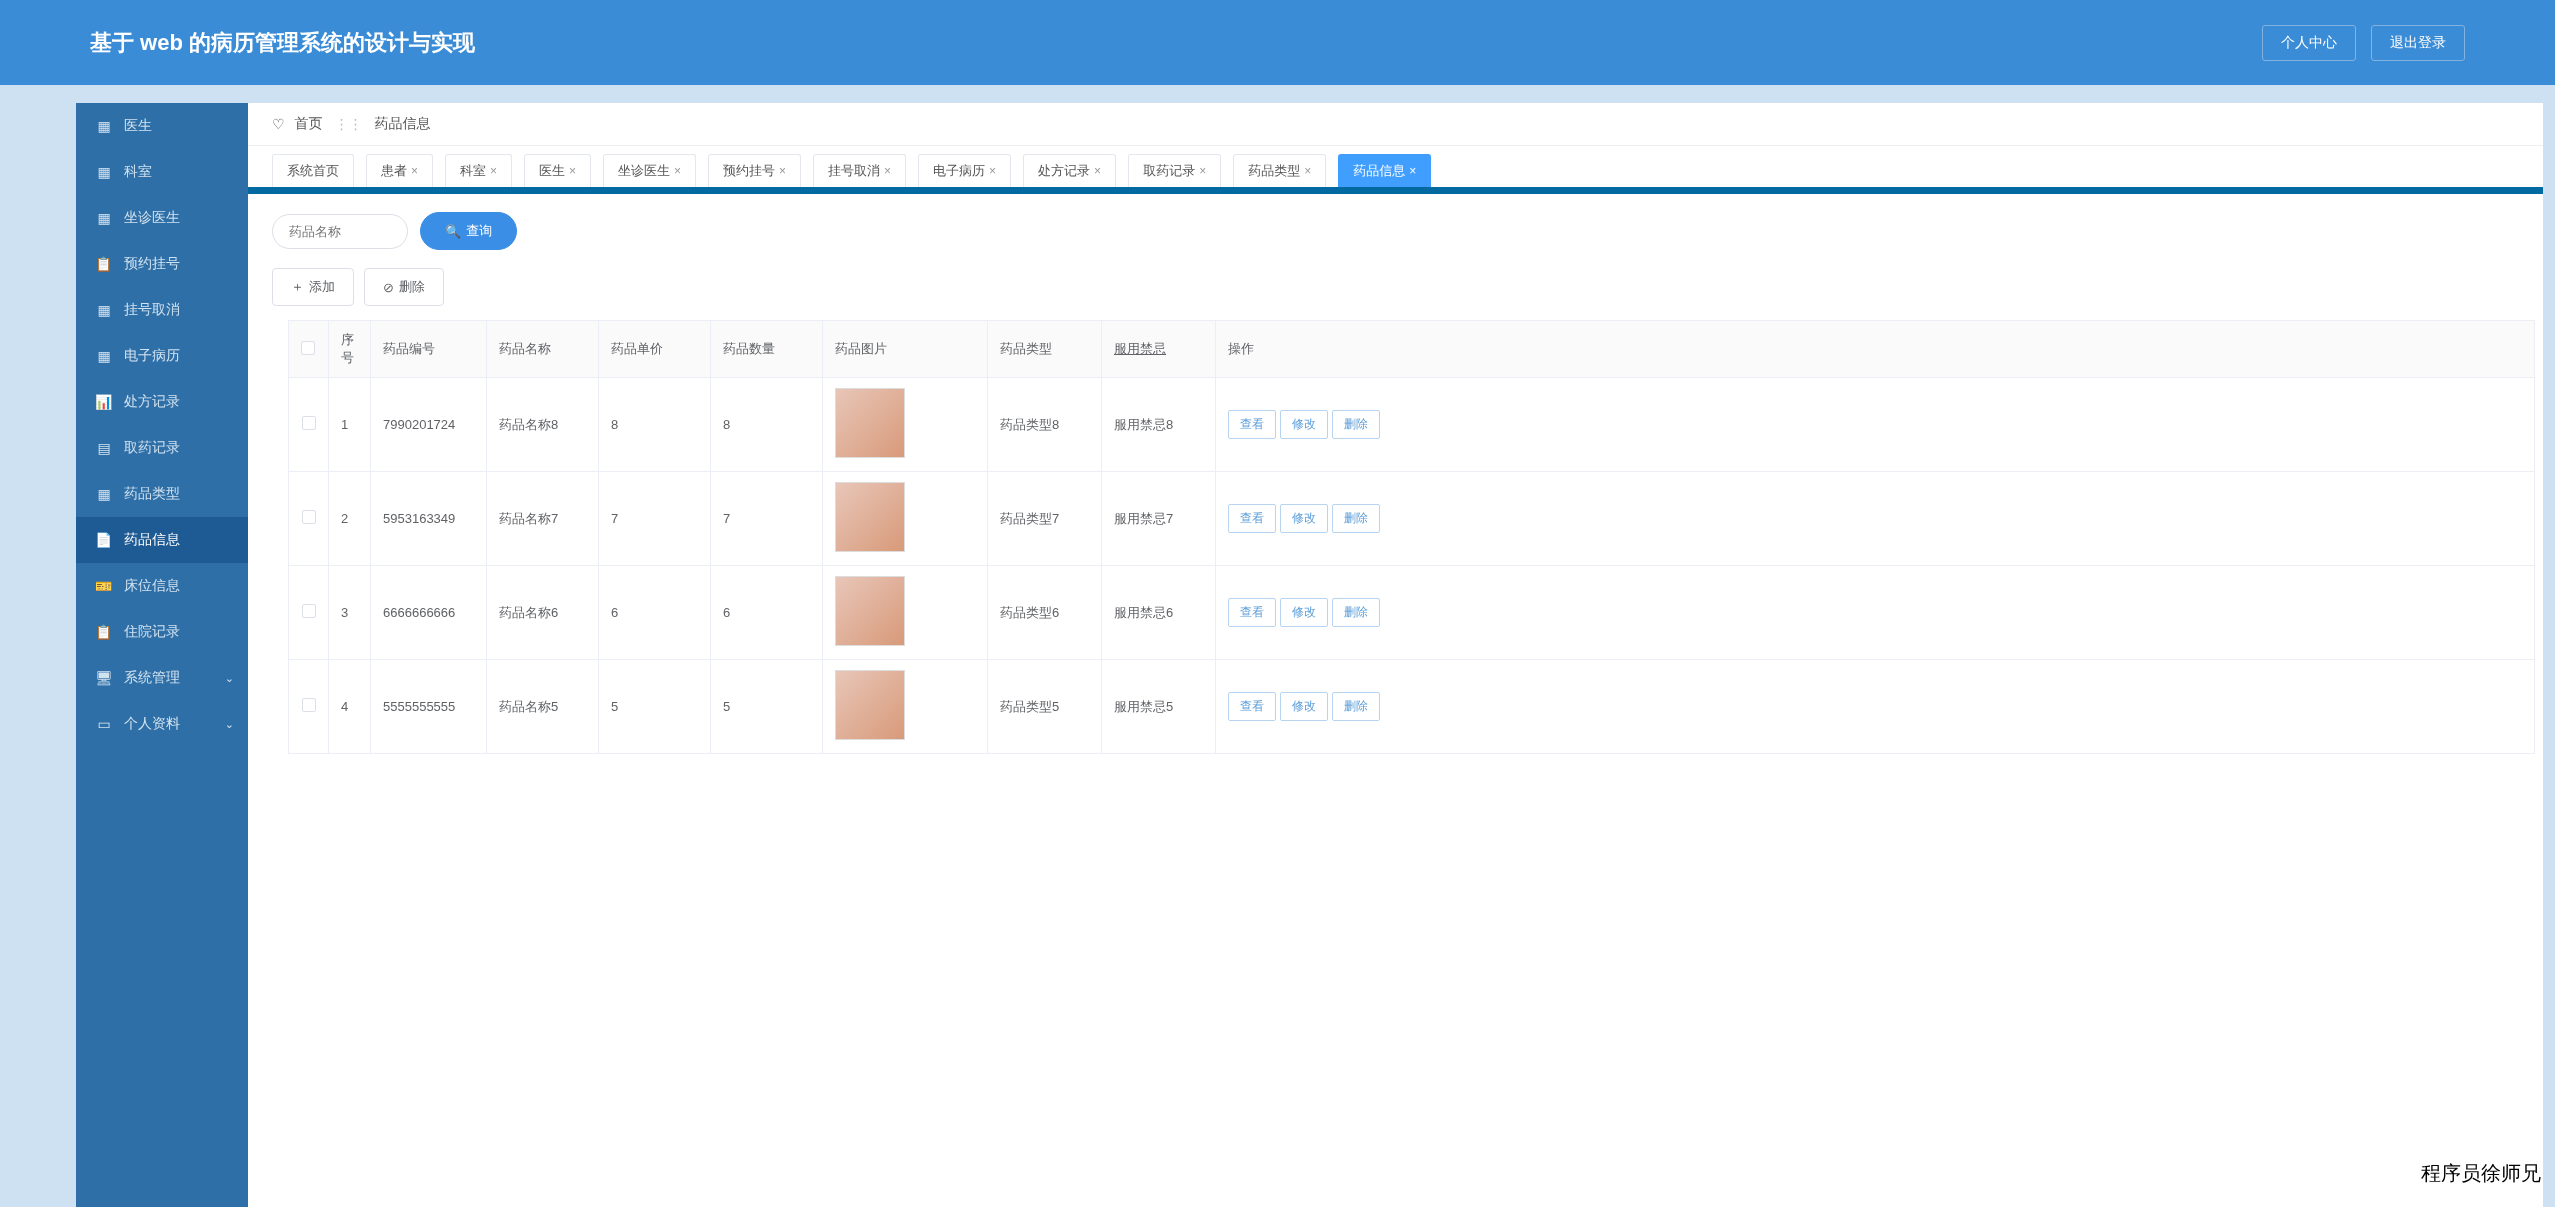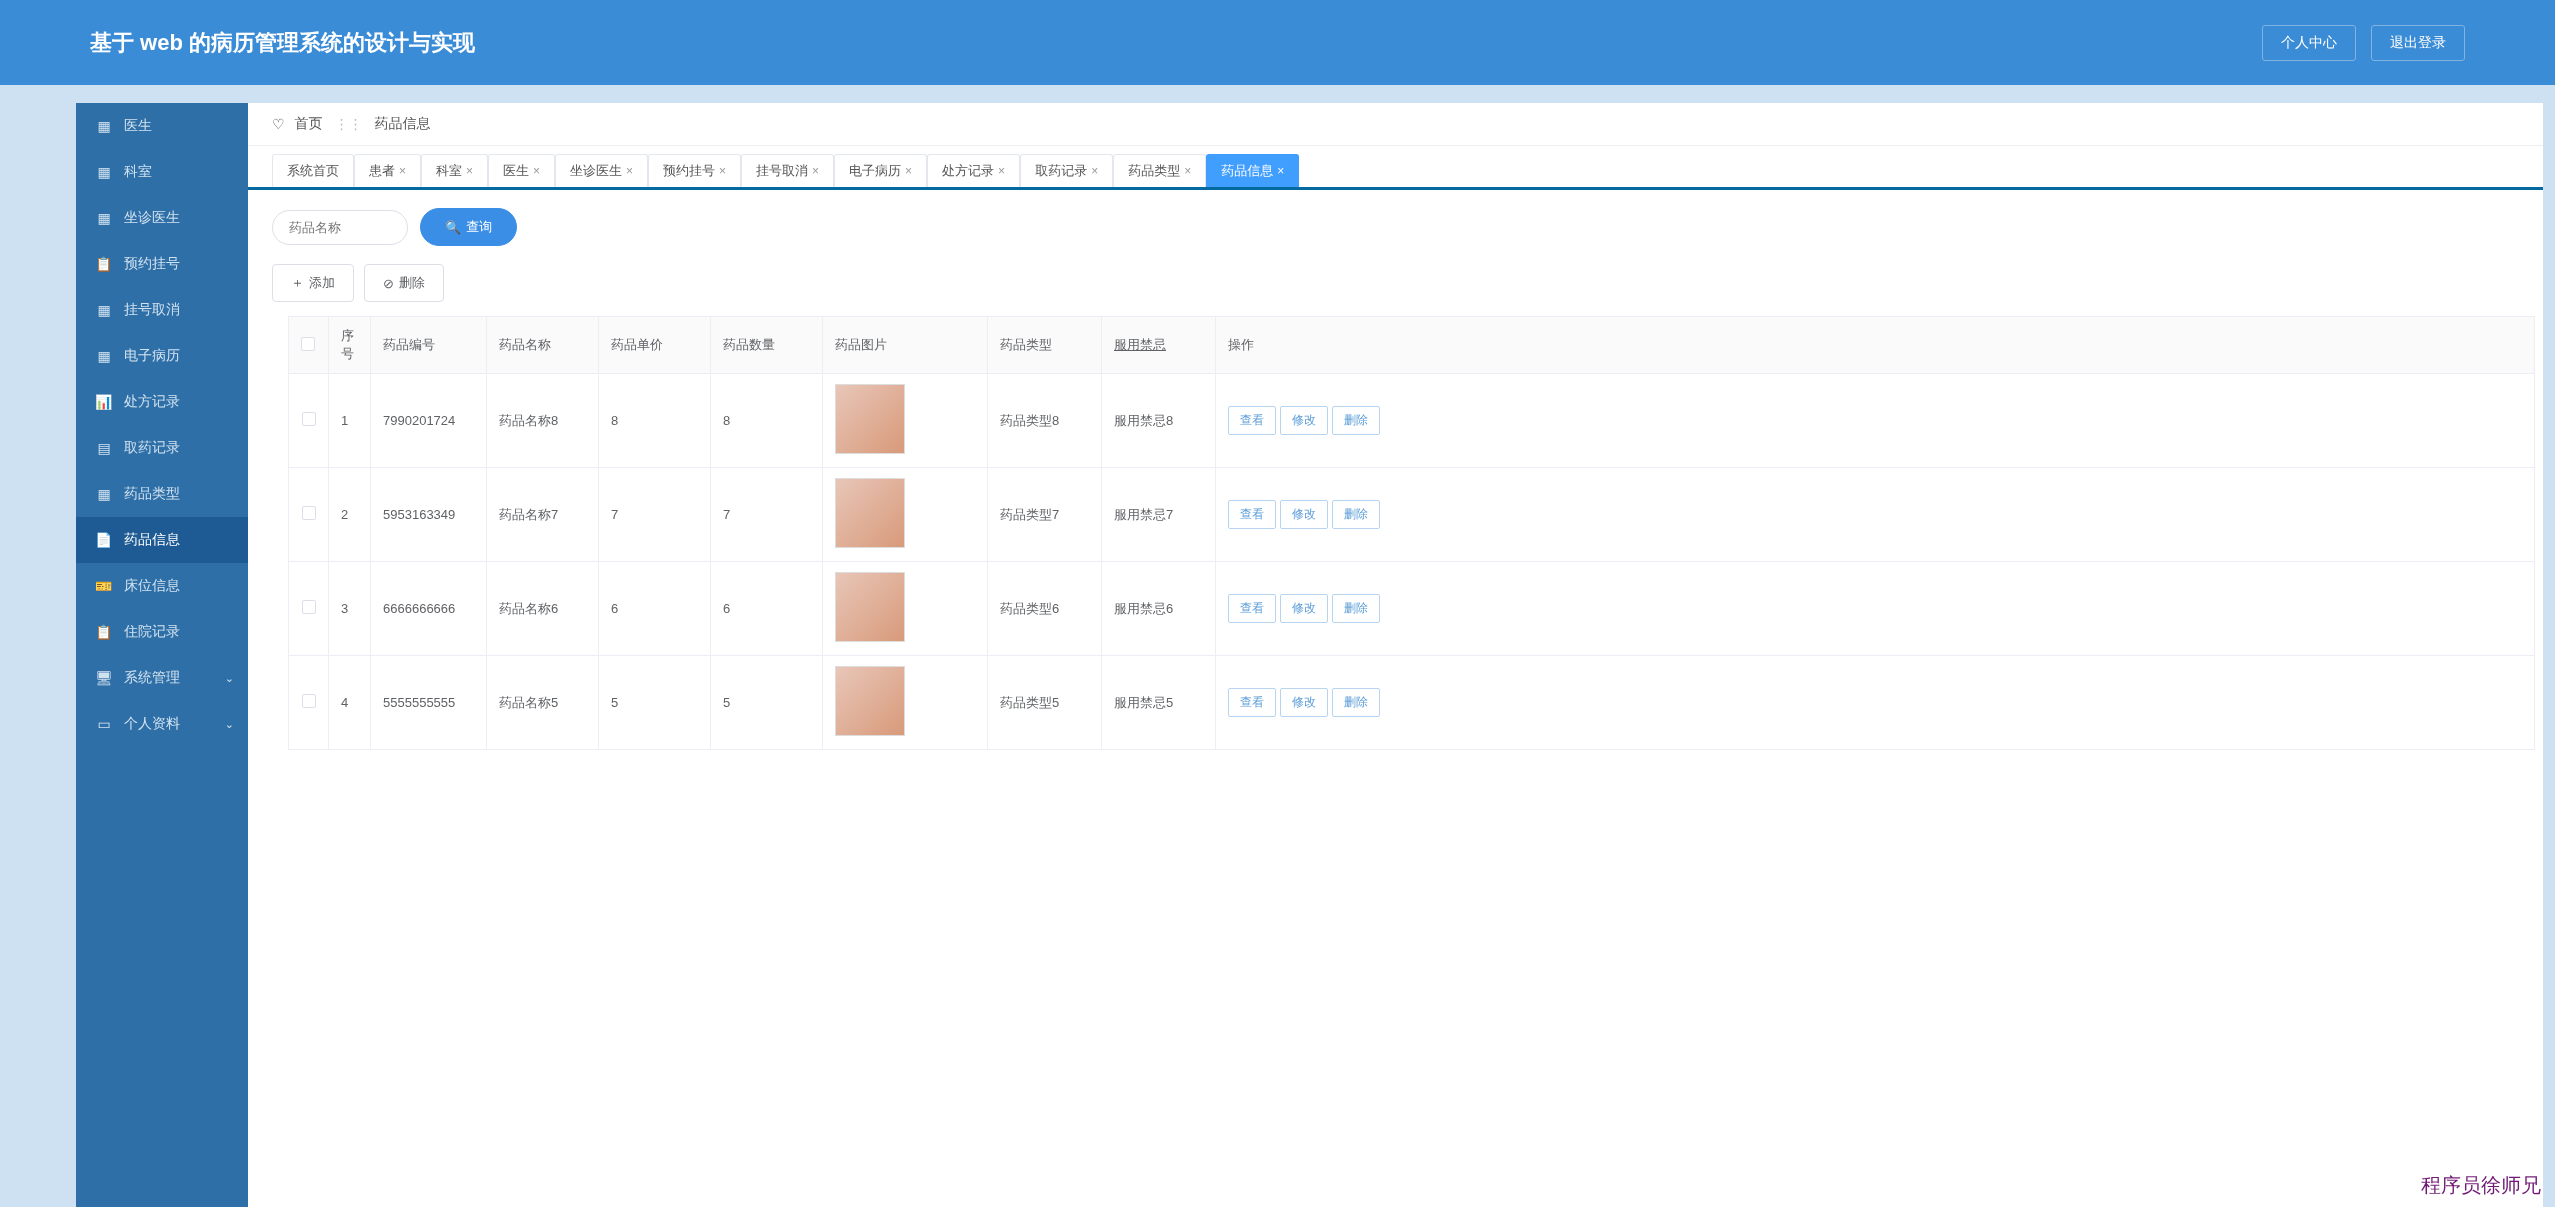--- a/index.html
+++ b/index.html
@@ -11,39 +11,39 @@
 .layout { display: flex; min-height: calc(100vh - 85px); padding-top: 18px; }
 .sidebar { width: 172px; background: #2f6fa7; margin-left: 76px; overflow: hidden; }
 .sidebar-item { display: flex; align-items: center; gap: 12px; padding: 14px 20px; color: #d0e2f0; cursor: pointer; position: relative; }
 .sidebar-item.active { background: #1e5a93; color: #fff; }
 .sidebar-item .chevron { position: absolute; right: 14px; font-size: 11px; }
 .icon { width: 16px; height: 16px; display: inline-flex; align-items: center; justify-content: center; }
 .main { flex: 1; background: #fff; margin-right: 12px; display: flex; flex-direction: column; }
 .breadcrumb { display: flex; align-items: center; gap: 10px; padding: 12px 24px; border-bottom: 1px solid #eee; font-size: 14px; color: #555; }
 .breadcrumb .heart { font-size: 14px; }
 .breadcrumb .sep { color: #bbb; margin: 0 2px; }
-.tabs { display: flex; gap: 0; padding: 8px 24px 0; border-bottom: 3px solid #0369a1; flex-wrap: wrap; }
+.tabs { display: flex; gap: 12px; padding: 8px 24px 0; border-bottom: 7px solid #0369a1; flex-wrap: wrap; }
 .tab { border: 1px solid #e4e7ed; border-bottom: none; background: #fff; padding: 7px 14px; font-size: 13px; color: #555; cursor: pointer; display: flex; align-items: center; gap: 4px; border-radius: 3px 3px 0 0; }
 .tab.active { background: #409eff; color: #fff; border-color: #409eff; }
 .tab .close { font-size: 12px; color: #999; }
 .tab.active .close { color: #fff; }
 .toolbar { padding: 18px 24px; display: flex; gap: 12px; align-items: center; }
 .search-input { border: 1px solid #dcdfe6; border-radius: 20px; padding: 9px 16px; width: 136px; outline: none; font-size: 13px; color: #606266; }
 .btn { border: 1px solid #dcdfe6; padding: 9px 18px; border-radius: 4px; cursor: pointer; font-size: 13px; background: #fff; color: #606266; display: inline-flex; align-items: center; gap: 5px; }
 .btn-primary { background: #3a8ee6; color: #fff; border-color: #3a8ee6; border-radius: 20px; padding: 9px 24px; }
 .action-bar { padding: 0 24px 14px; display: flex; gap: 10px; }
 .table { width: calc(100% - 48px); margin: 0 40px; border-collapse: collapse; }
 .table th, .table td { border: 1px solid #ebeef5; padding: 10px 12px; text-align: left; font-size: 13px; font-weight: normal; color: #606266; }
 .table th { background: #fafafa; color: #606266; }
 .table td { vertical-align: middle; }
 .table tbody tr { height: 94px; }
 .checkbox { width: 14px; height: 14px; border: 1px solid #dcdfe6; border-radius: 2px; display: inline-block; background: #fff; }
 .thumb { width: 70px; height: 70px; background: linear-gradient(135deg,#e8c6b8,#d89a7a); border: 1px solid #ddd; display: inline-block; }
 .row-btn { border: 1px solid #b7d5f0; color: #5a9cd8; background: #fff; padding: 5px 11px; border-radius: 2px; cursor: pointer; font-size: 12px; margin-right: 4px; }
-.watermark { position: fixed; right: 14px; bottom: 8px; color: #701a75; font-size: 20px; font-family: serif; }
+.watermark { position: fixed; right: 14px; bottom: 20px; color: #000000; font-size: 20px; font-family: serif; }
 .col-check{width:40px;text-align:center;}
 .col-seq{width:42px;}
 .col-code{width:116px;}
 .col-name{width:112px;}
 .col-price{width:112px;}
 .col-qty{width:112px;}
 .col-img{width:165px;}
 .col-type{width:114px;}
 .col-taboo{width:114px;text-decoration:underline;}
 </style>

